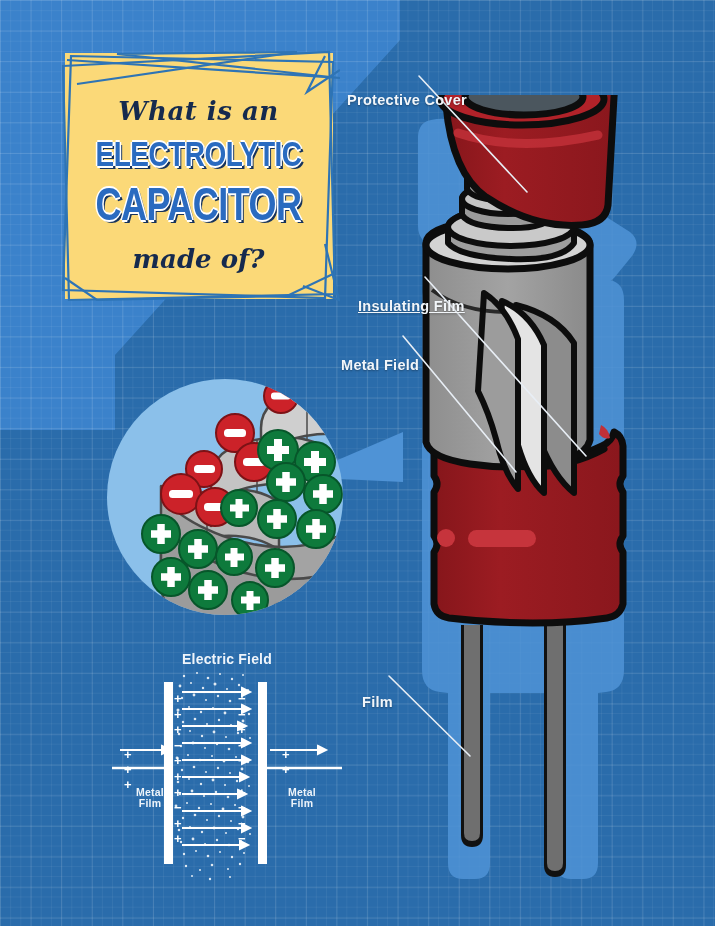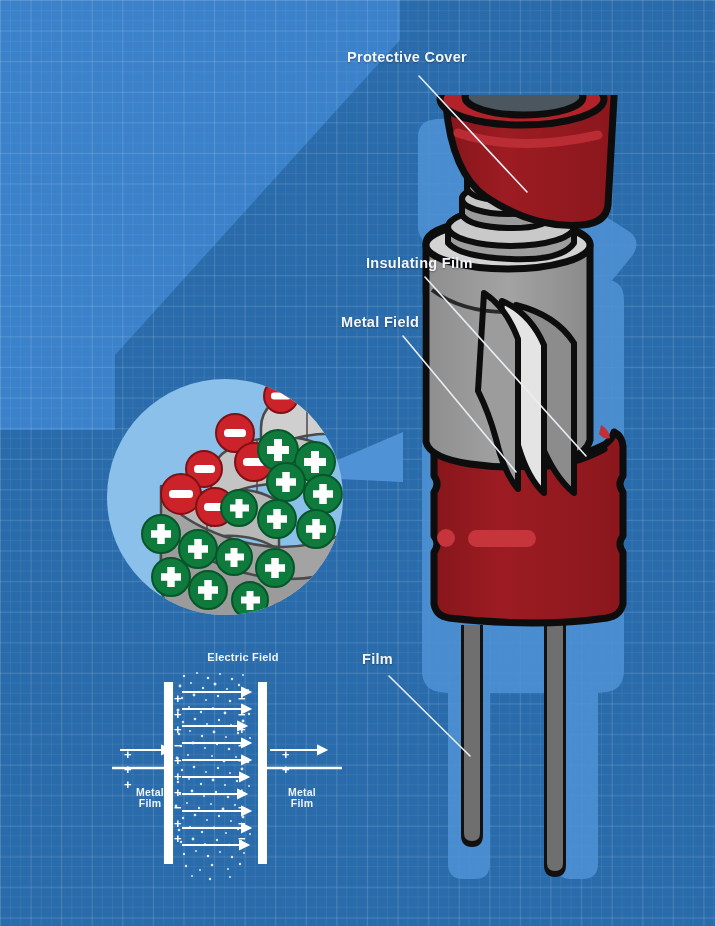--- a/index.html
+++ b/index.html
@@ -66,42 +66,43 @@
     font-size:26px; color:#152a4e;
   }
 
   
   .label {
     position:absolute;
     color:#f2f6fa; font-size:14.5px; font-weight:bold;
     letter-spacing:.3px; white-space:nowrap;
     font-family:"Liberation Sans", sans-serif;
     text-shadow:0 1px 2px rgba(0,0,0,.35);
+    margin-top:43px;
   }
   #label-protective-cover { left:347px; top:49px; }
-  #label-insulating-film  { left:366px; top:255px; }
+  #label-insulating-film  { left:358px; top:255px;text-decoration:underline; }
   #label-metal-film       { left:341px; top:314px; }
   #label-lead             { left:362px; top:651px; }
 
   .leaderlines { position:absolute; inset:0; pointer-events:none; }
 
   
   #capacitor { position:absolute; left:398px; top:95px; }
 
   
   #inset { position:absolute; left:103px; top:372px; }
 
   
   #field { position:absolute; left:112px; top:652px; }
   .fld-label {
     position:absolute; color:#eef4fa; font-weight:bold;
     font-family:"Liberation Sans", sans-serif; text-align:center;
     line-height:1.02; letter-spacing:.2px;
   }
-  #fld-title { left:16px; top:0; width:230px; font-size:11px; }
+  #fld-title { left:0; top:0; width:230px; font-size:14px; }
   #fld-metal-left  { left:8px;  top:135px; width:60px; font-size:10.5px; }
   #fld-metal-right { left:160px; top:135px; width:60px; font-size:10.5px; }
   .sign-col { position:absolute; display:flex; flex-direction:column; align-items:center; }
   .sign { color:#ffffff; font-weight:bold; font-size:13px; line-height:15.6px;
           font-family:"Liberation Sans", sans-serif; }
   #col-left  { left:62px; top:39px; }
   #col-right { left:126px; top:39px; }
   .ext-plus { position:absolute; color:#fff; font-weight:bold; font-size:13px;
               font-family:"Liberation Sans", sans-serif; letter-spacing:5px; }
   #ext-plus-left  { left:12px; top:95px; }
@@ -110,20 +111,39 @@
 </head>
 <body>
 
 <div id="stage">
 
   <div class="bg-base"></div>
   <div class="bg-diagonal"></div>
   <div class="bg-grid-fine"></div>
   <div class="bg-grid-coarse"></div>
 
+  <div id="title-card">
+    <div class="plate"></div>
+    <svg class="frame" width="283" height="256" viewBox="0 0 283 256">
+      <g fill="none" stroke="#2e74b5" stroke-width="2.2">
+        <path d="M14 8 L276 14 L268 250 L6 242 Z"></path>
+        <path d="M6 18 L272 4 L278 246 L12 252 Z"></path>
+        <path d="M10 12 L283 30 L60 6 L240 4 L20 36"></path>
+        <path d="M268 8 L250 44 L283 22"></path>
+        <path d="M8 230 L40 252 L230 248 L276 226"></path>
+        <path d="M268 196 L282 252 L246 238"></path>
+      </g>
+    </svg>
+    <div class="txt">
+      <div class="t-script1">What is an</div>
+      <div class="t-big1">ELECTROLYTIC</div>
+      <div class="t-big2">CAPACITOR</div>
+      <div class="t-script2">made of?</div>
+    </div>
+  </div>
 
   <svg id="capacitor" width="290" height="790" viewBox="0 0 290 790">
     <defs>
       <linearGradient id="redBody" x1="0" y1="0" x2="1" y2="0">
         <stop offset="0%" stop-color="#86161b"></stop>
         <stop offset="35%" stop-color="#9c1c22"></stop>
         <stop offset="100%" stop-color="#8a171d"></stop>
       </linearGradient>
       <linearGradient id="grayRoll" x1="0" y1="0" x2="1" y2="0">
         <stop offset="0%" stop-color="#8e8e8e"></stop>

